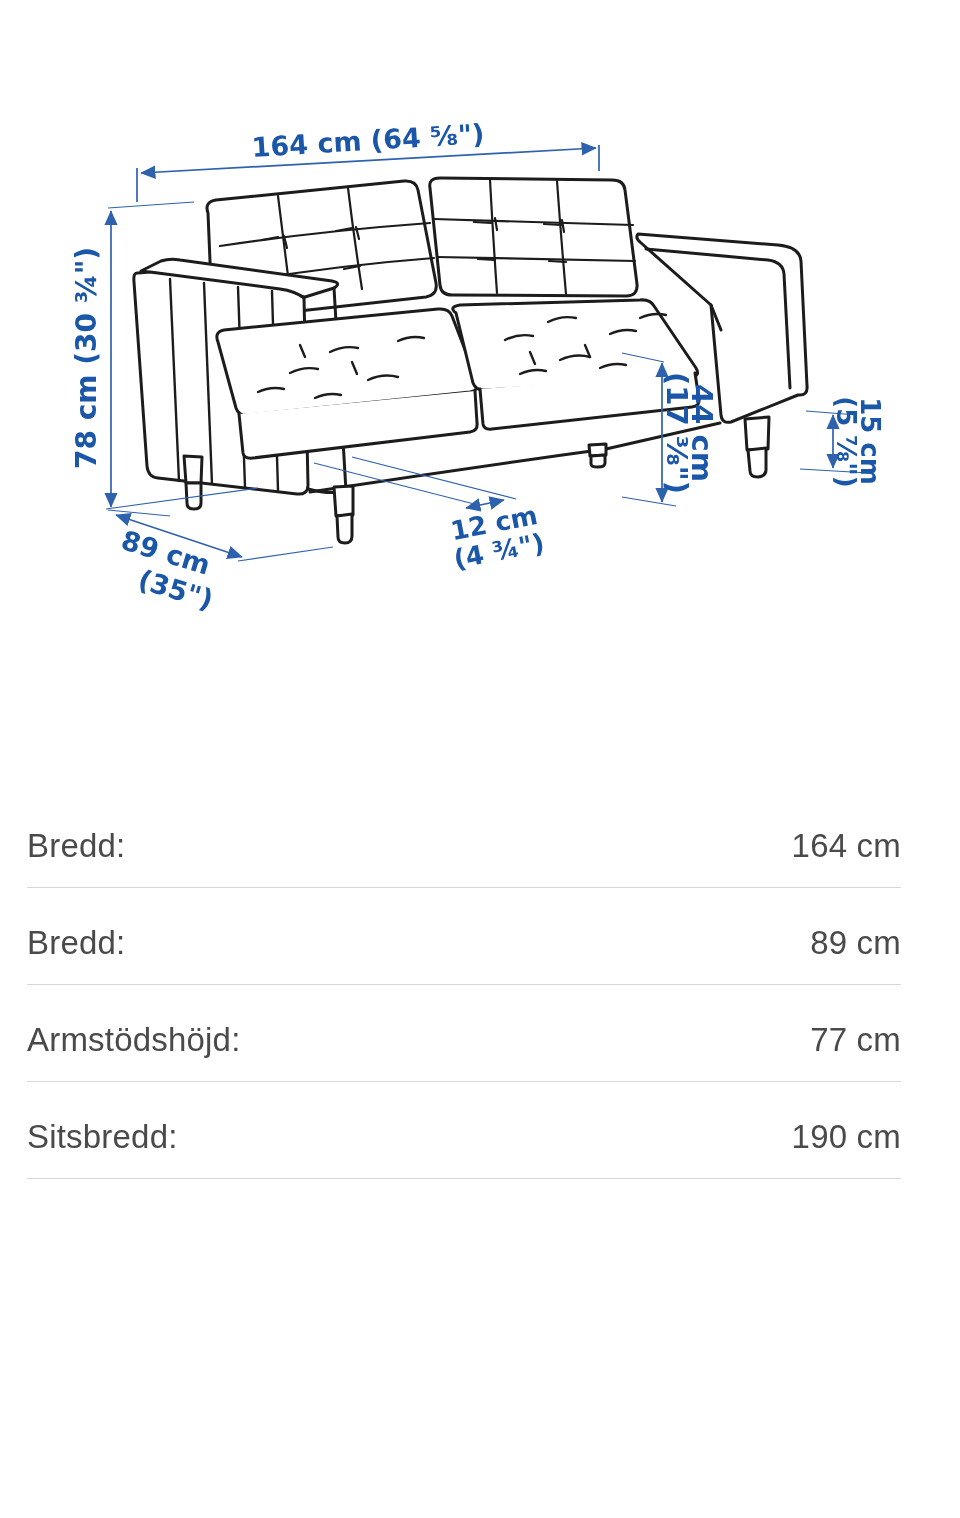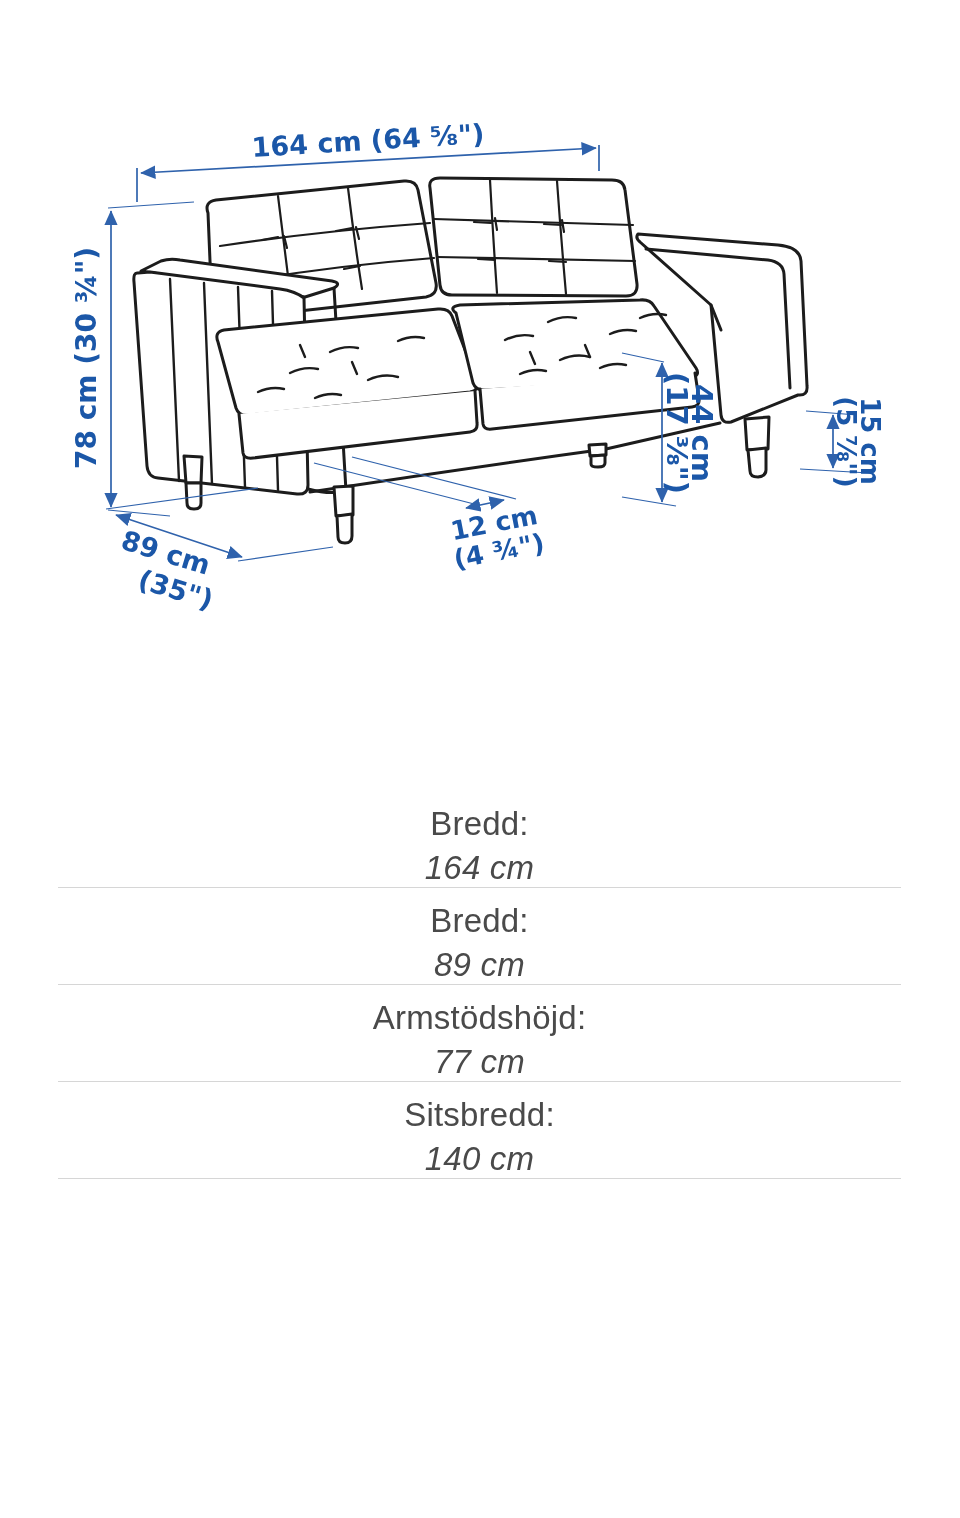--- a/index.html
+++ b/index.html
@@ -12,28 +12,28 @@
     font-family:"DejaVu Sans", sans-serif;
     font-weight:bold;
     fill:#1b57a8;
   }
   .measure-table{
     position:absolute;top:791px;left:0;width:960px;
   }
   .measure-row{
     box-sizing:border-box;
     height:97px;
-    margin:0 59px 0 58px;
+    margin:0 59px 0 27px;
     display:flex;justify-content:space-between;align-items:center;
     padding-top:14px;
     border-bottom:1px solid #d6d6d6;
-    font-size:33px;color:#4a4a4a;letter-spacing:0.2px;flex-direction:column;
+    font-size:33px;color:#4a4a4a;letter-spacing:0.2px;
   }
   .measure-label{white-space:nowrap;}
-  .measure-value{white-space:nowrap;text-align:left;font-style:italic;}
+  .measure-value{white-space:nowrap;text-align:left;}
 </style>
 </head>
 <body>
 
 <svg class="diagram" viewBox="0 0 960 660" xmlns="http://www.w3.org/2000/svg">
   <defs>
     <marker id="ah" markerWidth="11" markerHeight="9" refX="8.5" refY="4" orient="auto-start-reverse">
       <path d="M0,0 L9,4 L0,8 Z" fill="#2f62ac"></path>
     </marker>
   </defs>
@@ -193,15 +193,15 @@
   <div class="measure-row">
     <span class="measure-label">Bredd:</span>
     <span class="measure-value">89 cm</span>
   </div>
   <div class="measure-row">
     <span class="measure-label">Armstödshöjd:</span>
     <span class="measure-value">77 cm</span>
   </div>
   <div class="measure-row">
     <span class="measure-label">Sitsbredd:</span>
-    <span class="measure-value">140 cm</span>
+    <span class="measure-value">190 cm</span>
   </div>
 </div>
 
 </body></html>

